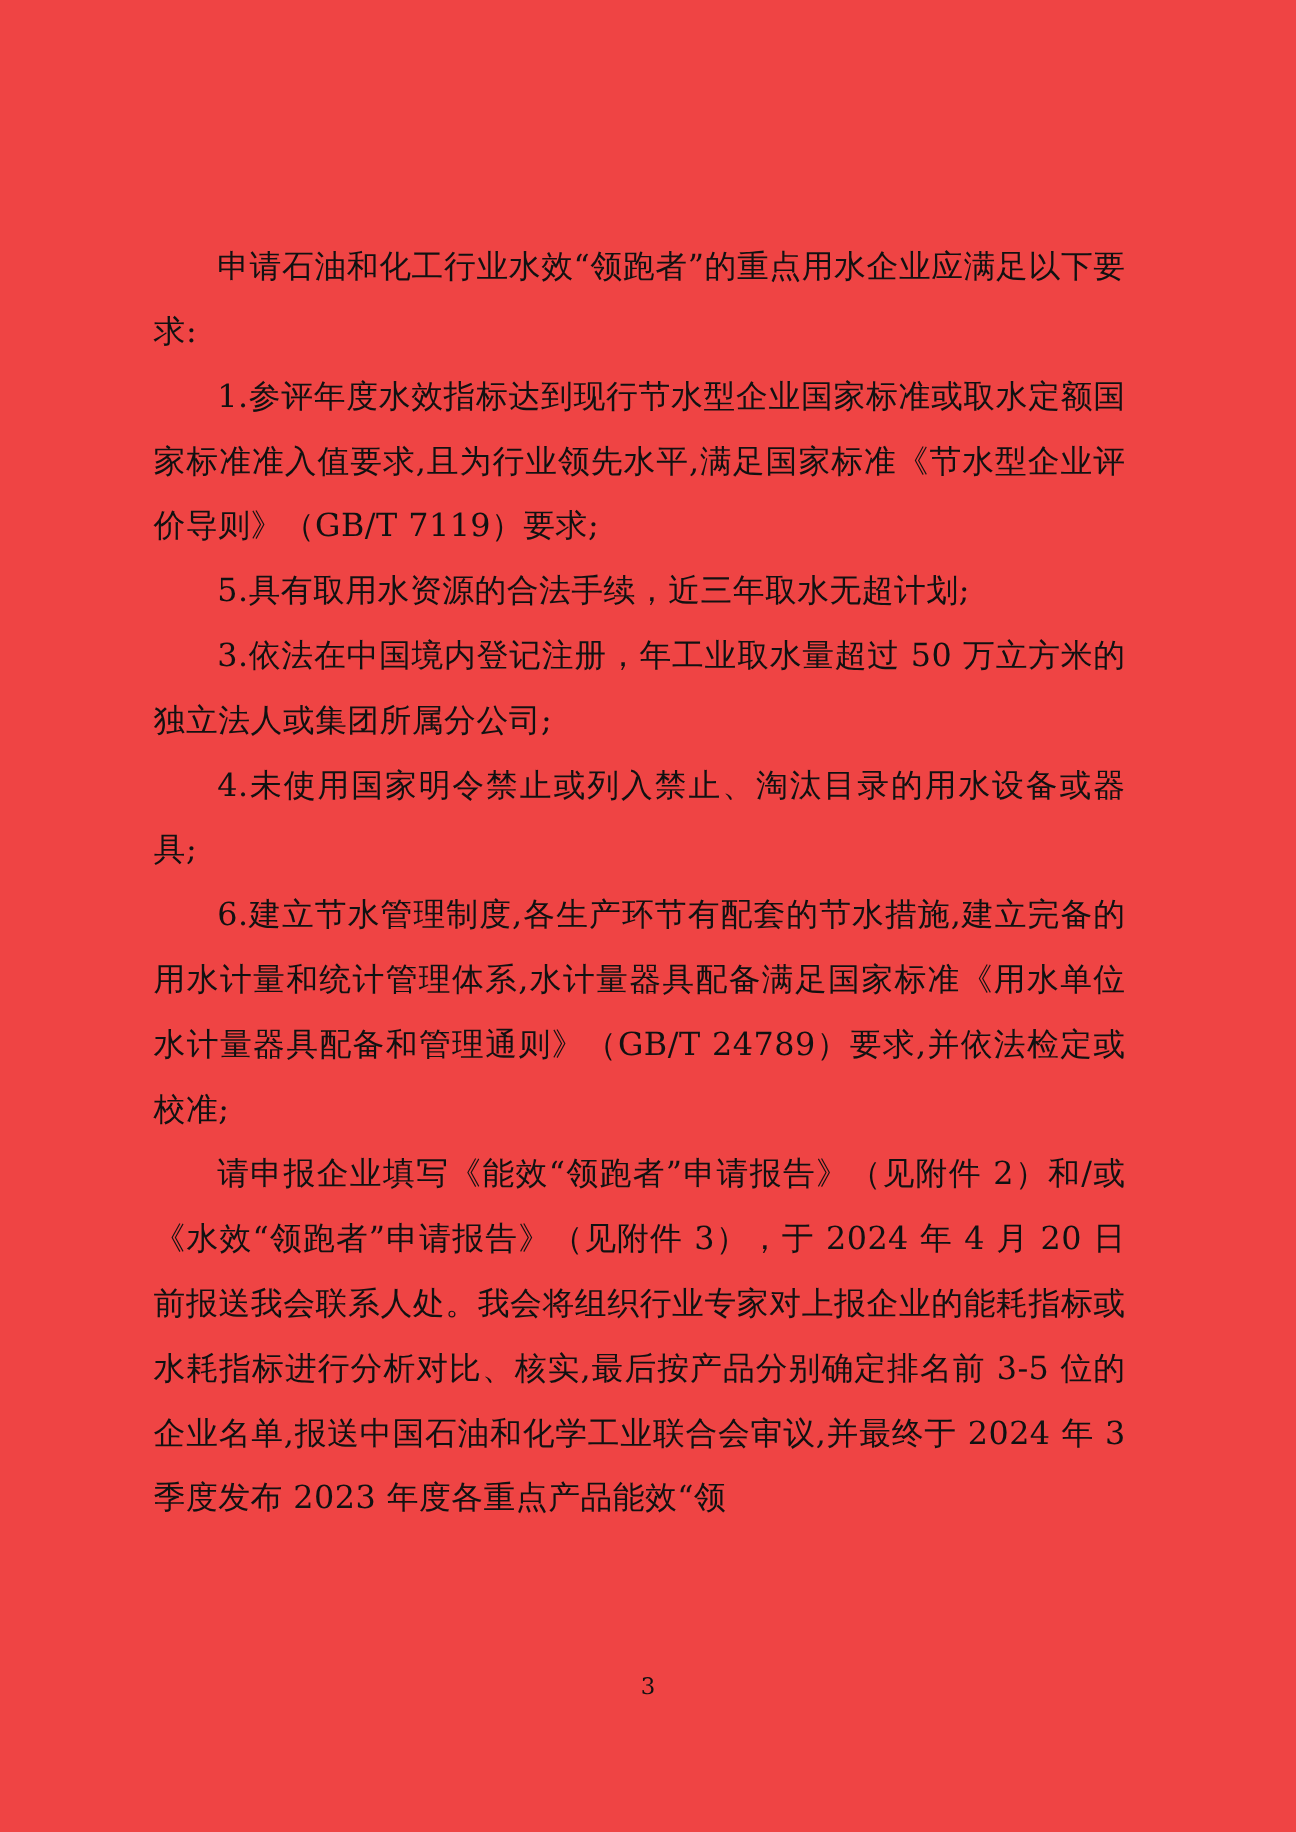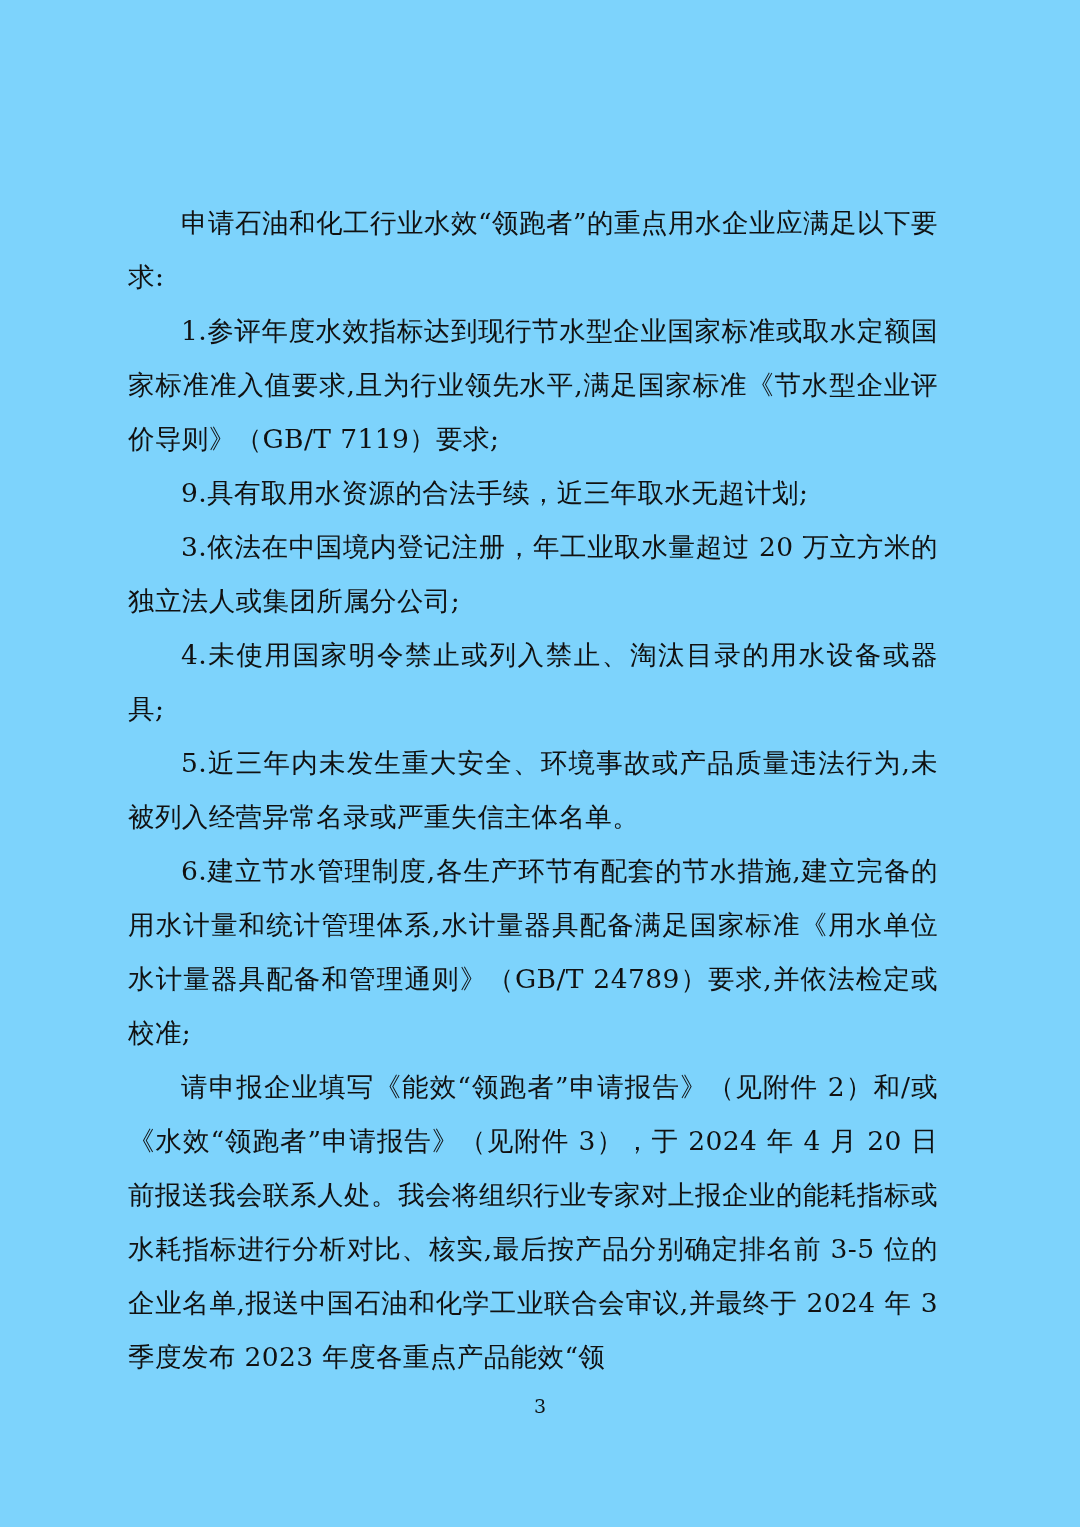--- a/index.html
+++ b/index.html
@@ -4,21 +4,21 @@
 <style>
   html, body {
     margin: 0;
     padding: 0;
     background: #ffffff;
   }
   .page {
     position: relative;
     width: 1080px;
     height: 1527px;
-    background: #7dd3fc;
+    background: #ef4444;
     margin: 0 auto;
     overflow: hidden;
     font-family: "DejaVu Serif", serif;
     color: #111111;
   }
   .content {
     position: absolute;
     left: 128px;
     top: 196px;
     width: 810px;
@@ -50,23 +50,22 @@
   }
 </style>
 </head>
 <body>
 
 <div class="page">
 
   <div class="content">
     <p class="para">申请石油和化工行业水效“领跑者”的重点用水企业应满足以下要求:</p>
     <p class="para">1.参评年度水效指标达到现行节水型企业国家标准或取水定额国家标准准入值要求,且为行业领先水平,满足国家标准《节水型企业评价导则》（GB/T 7119）要求;</p>
-    <p class="para">9.具有取用水资源的合法手续，近三年取水无超计划;</p>
-    <p class="para">3.依法在中国境内登记注册，年工业取水量超过 20 万立方米的独立法人或集团所属分公司;</p>
+    <p class="para">5.具有取用水资源的合法手续，近三年取水无超计划;</p>
+    <p class="para">3.依法在中国境内登记注册，年工业取水量超过 50 万立方米的独立法人或集团所属分公司;</p>
     <p class="para">4.未使用国家明令禁止或列入禁止、淘汰目录的用水设备或器具;</p>
-    <p class="para">5.近三年内未发生重大安全、环境事故或产品质量违法行为,未被列入经营异常名录或严重失信主体名单。</p>
     <p class="para">6.建立节水管理制度,各生产环节有配套的节水措施,建立完备的用水计量和统计管理体系,水计量器具配备满足国家标准《用水单位水计量器具配备和管理通则》（GB/T 24789）要求,并依法检定或校准;</p>
     <p class="para">请申报企业填写《能效“领跑者”申请报告》（见附件 2）和/或《水效“领跑者”申请报告》（见附件 3），于 2024 年 4 月 20 日前报送我会联系人处。我会将组织行业专家对上报企业的能耗指标或水耗指标进行分析对比、核实,最后按产品分别确定排名前 3-5 位的企业名单,报送中国石油和化学工业联合会审议,并最终于 2024 年 3 季度发布 2023 年度各重点产品能效“领</p>
   </div>
 
   <div class="pagenum">3</div>
 
 </div>
 
 </body></html>

